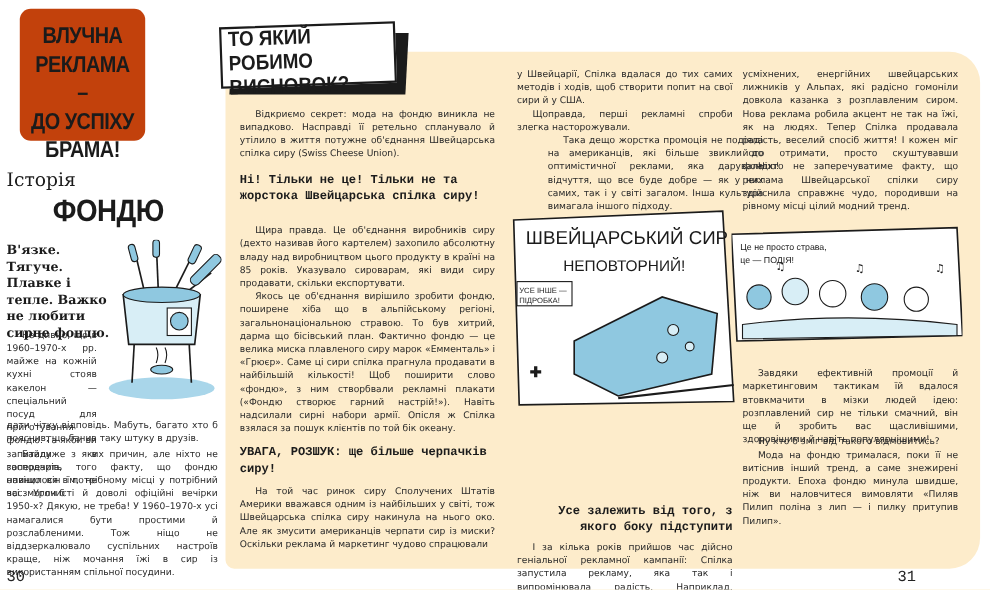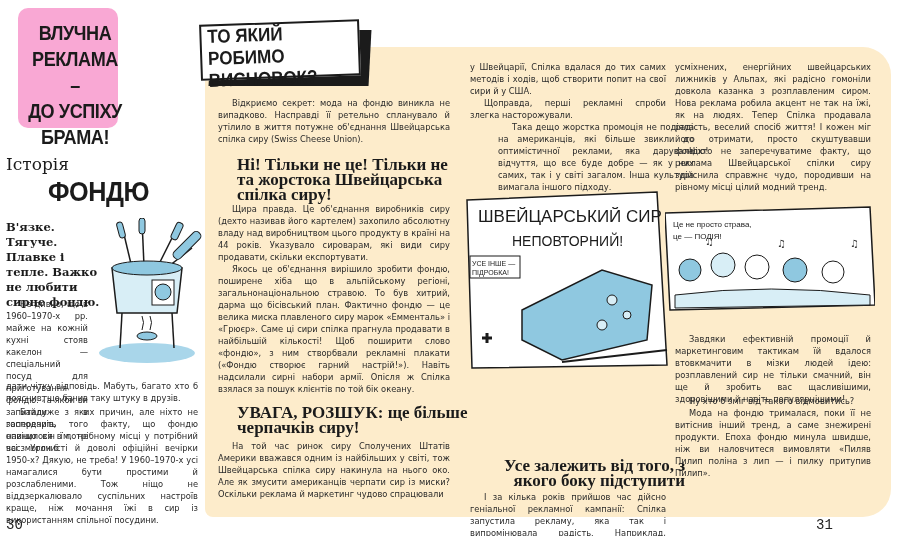--- a/index.html
+++ b/index.html
@@ -1,34 +1,34 @@
 <!DOCTYPE html>
 <html><head>
 <meta charset="utf-8">
 <style>
   html, body { margin:0; padding:0; }
   body { width:900px; height:536px; background:#ffffff; position:relative; overflow:hidden; font-family:"DejaVu Sans", sans-serif; color:#2a2a2a; }
   .abs { position:absolute; }
   .panel { position:absolute; left:205px; top:47px; width:686px; height:470px; background:#fdeccb; border-radius:28px 28px 28px 8px; }
-  .title-box { left:18px; top:8px; width:100px; height:120px; background:#f9a8d4; border-radius:10px; }
+  .title-box { left:18px; top:8px; width:114px; height:120px; background:#c2410c; border-radius:10px; }
   .title-box .t { position:absolute; left:0; top:12px; width:114px; text-align:center; font-family:"Liberation Sans", sans-serif; font-weight:bold; font-size:21px; line-height:26px; color:#1b1b1b; letter-spacing:-0.5px; transform:scaleX(0.86); transform-origin:center; }
   .hist-label { left:6px; top:154px; font-family:"DejaVu Serif", serif; font-size:17px; color:#1b1b1b; }
   .fondue-word { left:48px; top:176px; font-family:"Liberation Sans", sans-serif; font-weight:bold; font-size:28px; color:#1b1b1b; letter-spacing:-0.5px; transform:scaleX(0.9); transform-origin:left; }
   .lead-bold { left:6px; top:220px; font-family:"DejaVu Serif", serif; font-weight:bold; font-size:11.5px; line-height:15px; color:#1b1b1b; width:100px; }
   .body-text { font-family:"DejaVu Sans", sans-serif; font-size:8.3px; line-height:12px; color:#2a2a2a; text-align:justify; }
   .indent { text-indent:14px; }
   .left-col1 { left:6px; top:284px; width:82px;margin-top:14px; }
   .left-col2 { left:6px; top:380px; width:192px; }
   .page-num { font-family:Liberation Mono, monospace; font-size:14px; color:#222; }
   .banner { left:200px; top:22px; width:170px; height:62px; }
   .banner .shadow { position:absolute; left:10px; top:8px; width:160px; height:56px; background:#1b1b1b; transform:skewX(-3deg); }
   .banner .front { position:absolute; left:0; top:0; width:160px; height:56px; background:#ffffff; border:2px solid #1b1b1b; box-sizing:border-box; transform:rotate(-2deg); }
   .banner .text { position:absolute; left:8px; top:4px; font-family:"Liberation Sans", sans-serif; font-weight:bold; font-size:19px; line-height:22px; color:#1b1b1b; transform:rotate(-2deg) scaleX(0.9); transform-origin:left; }
   .col-mid { left:218px; width:232px; }
-  .h-serif { font-family:Liberation Serif, serif; font-weight:bold; font-size:17px; line-height:15px; color:#1b1b1b;margin-left:19px; }
+  .h-serif { font-family:Liberation Mono, monospace; font-weight:bold; font-size:11px; line-height:15px; color:#1b1b1b; }
   .col-r1 { left:470px; width:196px; }
   .col-r2 { left:675px; width:196px; }
   .ill-left { left:462px; top:190px; width:210px; height:180px; }
   .ill-right { left:665px; top:205px; width:210px; height:110px; }
 </style>
 </head>
 <body>
 
 <div class="abs title-box">
   <div class="t">
@@ -75,21 +75,21 @@
   <div class="shadow"></div>
   <div class="front"></div>
   <div class="text">
     <div>ТО ЯКИЙ РОБИМО</div>
     <div>ВИСНОВОК?</div>
   </div>
 </div>
 
 <div class="abs body-text indent col-mid" style="top:97px;">Відкриємо секрет: мода на фондю виникла не випадково. Насправді її ретельно спланувало й утілило в життя потужне об'єднання Швейцарська спілка сиру (Swiss Cheese Union).</div>
 <div class="abs h-serif col-mid" style="top:157px;">Ні! Тільки не це! Тільки не та жорстока Швейцарська спілка сиру!</div>
-<div class="abs body-text indent col-mid" style="top:203px;">Щира правда. Це об'єднання виробників сиру (дехто називав його картелем) захопило абсолютну владу над виробництвом цього продукту в країні на 44 років. Указувало сироварам, які види сиру продавати, скільки експортувати.</div>
+<div class="abs body-text indent col-mid" style="top:203px;">Щира правда. Це об'єднання виробників сиру (дехто називав його картелем) захопило абсолютну владу над виробництвом цього продукту в країні на 85 років. Указувало сироварам, які види сиру продавати, скільки експортувати.</div>
 <div class="abs body-text indent col-mid" style="top:263px;">Якось це об'єднання вирішило зробити фондю, поширене хіба що в альпійському регіоні, загальнонаціональною стравою. То був хитрий, дарма що бісівський план. Фактично фондю — це велика миска плавленого сиру марок «Емменталь» і «Грюєр». Саме ці сири спілка прагнула продавати в найбільшій кількості! Щоб поширити слово «фондю», з ним створбвали рекламні плакати («Фондю створює гарний настрій!»). Навіть надсилали сирні набори армії. Опісля ж Спілка взялася за пошук клієнтів по той бік океану.</div>
 <div class="abs h-serif col-mid" style="top:405px;">УВАГА, РОЗШУК: ще більше черпачків сиру!</div>
 <div class="abs body-text indent col-mid" style="top:440px;">На той час ринок сиру Сполучених Штатів Америки вважався одним із найбільших у світі, тож Швейцарська спілка сиру накинула на нього око. Але як змусити американців черпати сир із миски? Оскільки реклама й маркетинг чудово спрацювали</div>
 
 <div class="abs body-text col-r1" style="top:61px;">у Швейцарії, Спілка вдалася до тих самих методів і ходів, щоб створити попит на свої сири й у США.</div>
 <div class="abs body-text indent col-r1" style="top:97px;">Щоправда, перші рекламні спроби злегка насторожували.</div>
 <div class="abs body-text indent col-r1" style="top:121px;margin-left:28px;">Така дещо жорстка промоція не подіяла на американців, які більше звикли до оптимістичної реклами, яка дарувала відчуття, що все буде добре — як у них самих, так і у світі загалом. Інша культура вимагала іншого підходу.</div>
 
 <svg class="abs ill-left" viewBox="0 0 210 180">
   <path d="M5 10 L195 2 L205 175 L10 178 Z" fill="#ffffff" stroke="#1b1b1b" stroke-width="1.5"></path>

